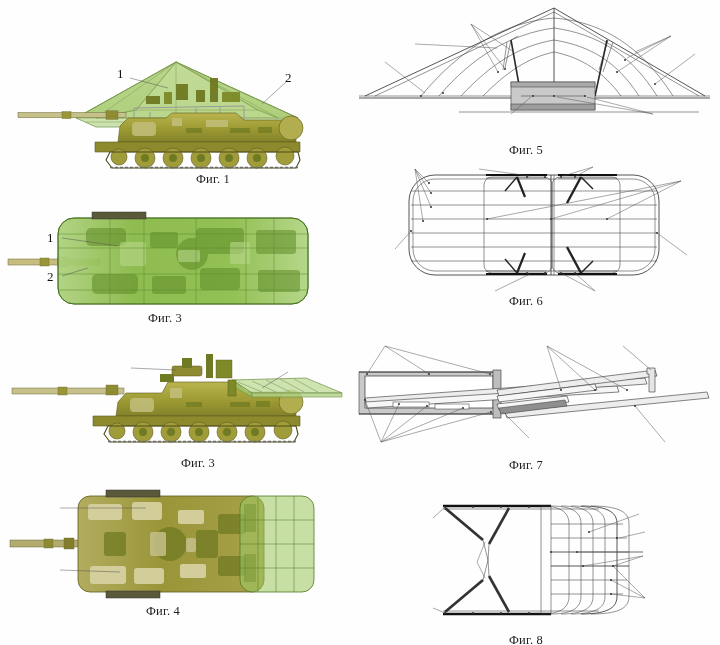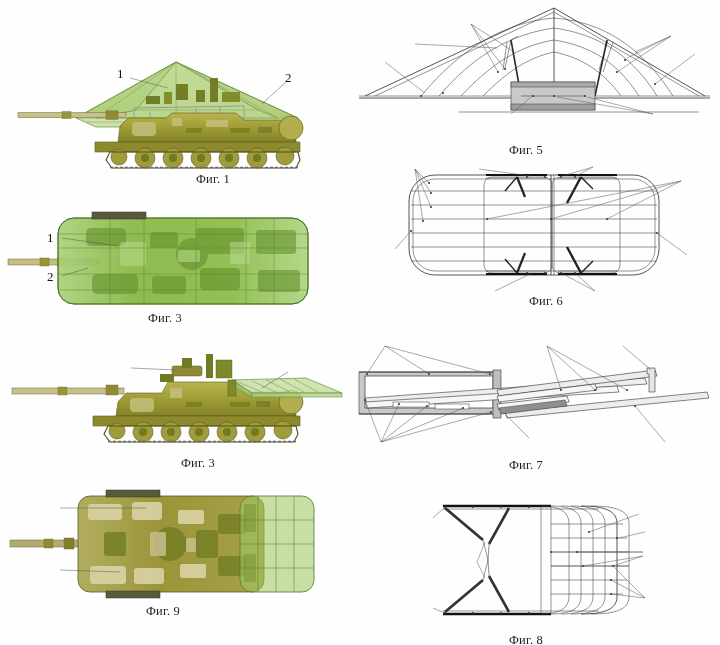--- a/index.html
+++ b/index.html
@@ -333,21 +333,21 @@
           <rect x="244" y="74" width="12" height="28"></rect>
         </g>
       </g>
       <g class="lead">
         <path d="M60,28 L146,28"></path>
         <path d="M60,90 L120,92"></path>
       </g>
     </svg>
 
   </div>
-  <div class="cap" style="left:146px;top:604px;">Фиг. 9</div>
+  <div class="cap" style="left:146px;top:604px;">Фиг. 4</div>
 
   <div class="fig" style="left:355px;top:0;width:365px;height:125px;">
     <svg width="365" height="125" viewBox="0 0 365 125">
 
       <g>
         <path d="M4,98 L355,98" class="ln2"></path>
         <path d="M4,96 L355,96" class="ln"></path>
         <path d="M104,112 L344,112" class="ln"></path>
       </g>
 
@@ -491,21 +491,21 @@
           <path d="M326,36 L252,74"></path>
         <path d="M40,104 L56,86"></path>
         <path d="M332,110 L302,88"></path>
         <path d="M140,146 L175,129"></path>
         <path d="M240,146 L208,129"></path>
           <path d="M240,146 L221,129"></path>
       </g>
     </svg>
 
   </div>
-  <div class="cap" style="left:509px;top:294px;margin-left:20px;">Фиг. 6</div>
+  <div class="cap" style="left:509px;top:294px;">Фиг. 6</div>
 
   <div class="fig" style="left:355px;top:320px;width:365px;height:140px;">
     <svg width="365" height="140" viewBox="0 0 365 140">
 
       <g>
         <rect x="4" y="52" width="138" height="42" class="barfill"></rect>
         <rect x="10" y="56" width="128" height="32" fill="#ffffff" stroke="#333" stroke-width=".7"></rect>
         <path d="M4,52 L142,52" class="ln2"></path>
         <path d="M4,94 L142,94" class="ln2"></path>
         <rect x="138" y="50" width="8" height="48" fill="#bdbdbd" stroke="#333" stroke-width=".6"></rect>

